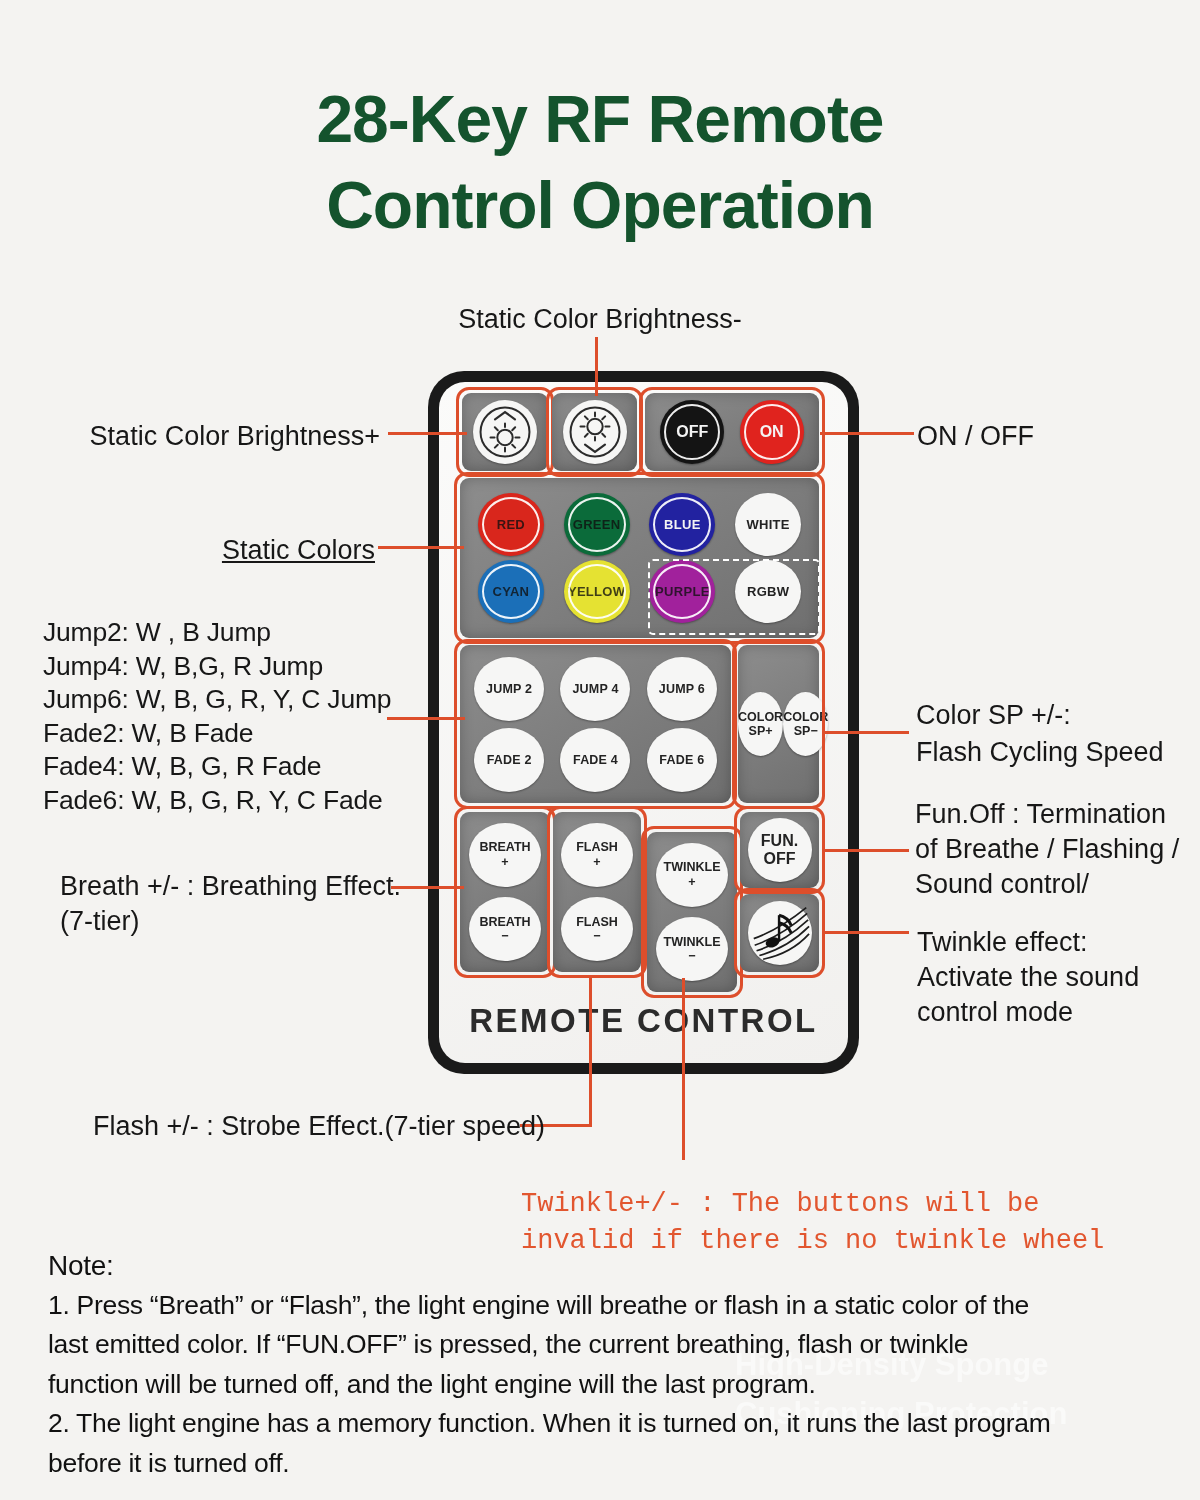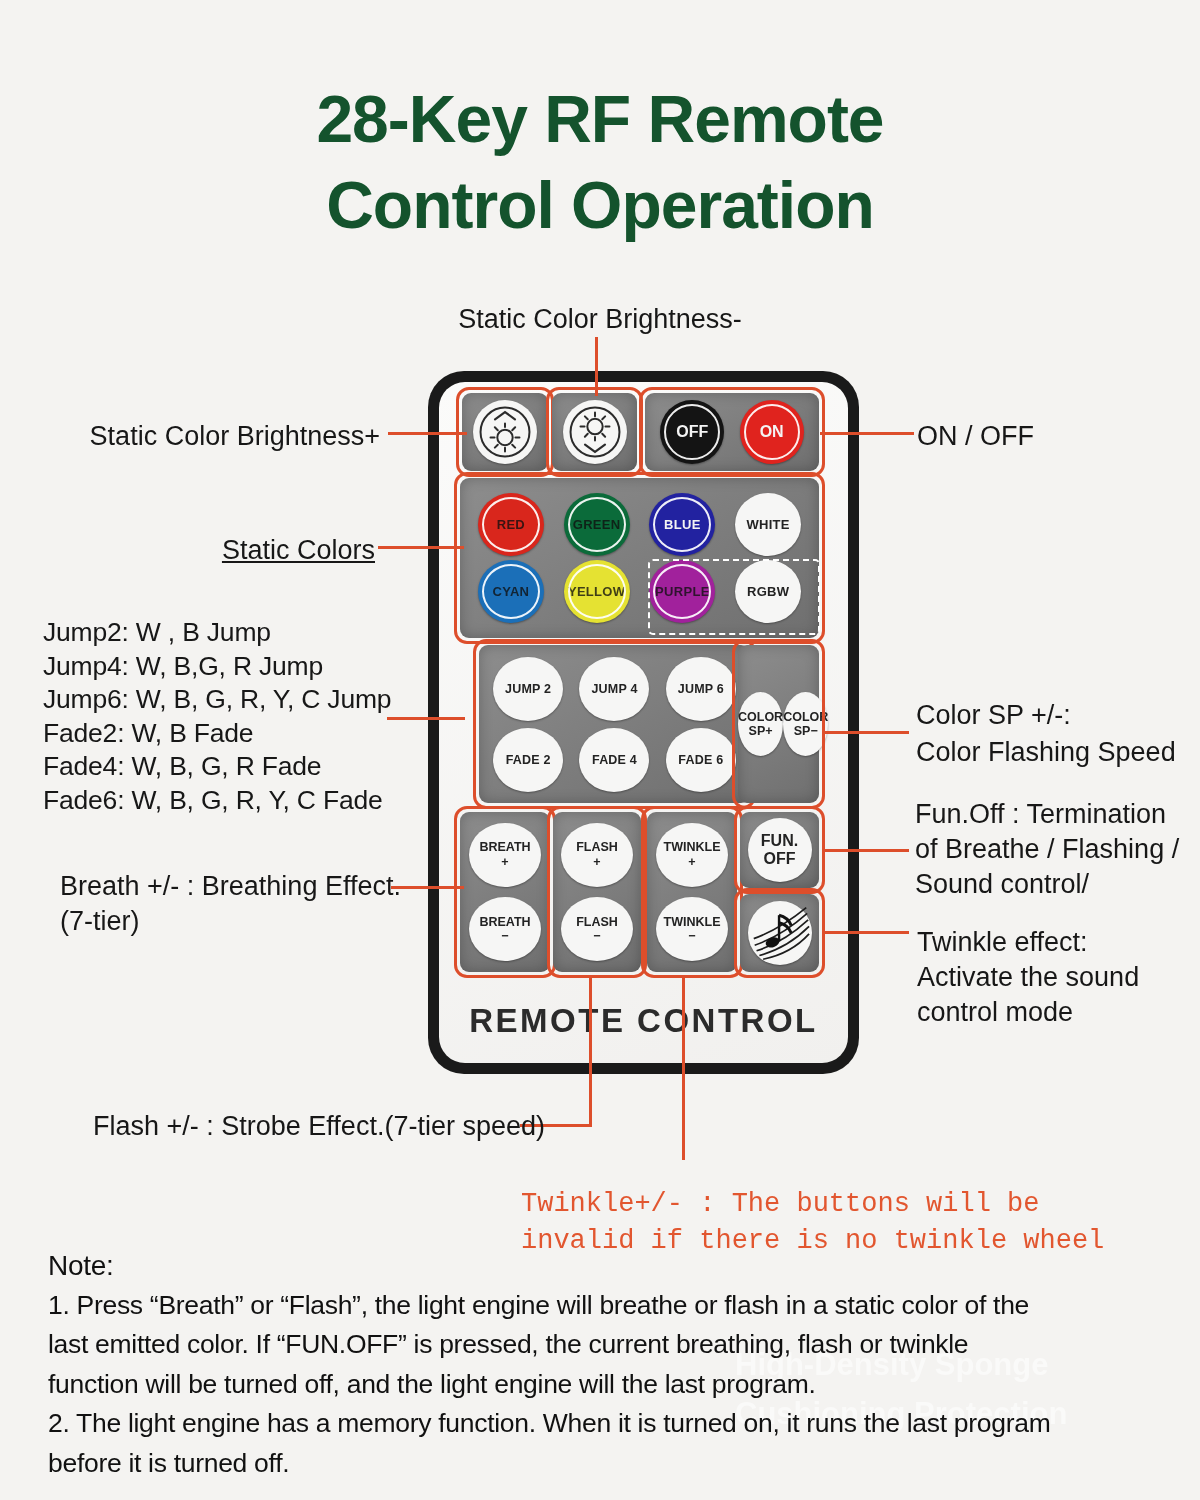--- a/index.html
+++ b/index.html
@@ -38,25 +38,25 @@
   }
   .panel::after{
     content:'';position:absolute;inset:-6px;
     border:3px solid var(--line);border-radius:13px;
     pointer-events:none;
   }
   .p-bri-up   {left:462px;top:393px;width:86px;height:78px;display:flex;align-items:center;justify-content:center;}
   .p-bri-down {left:552px;top:393px;width:85px;height:78px;display:flex;align-items:center;justify-content:center;}
   .p-power    {left:645px;top:393px;width:174px;height:78px;display:flex;align-items:center;justify-content:space-evenly;}
   .p-colors   {left:460px;top:478px;width:359px;height:160px;display:grid;grid-template-columns:repeat(4,1fr);place-items:center;padding:13px 8px;box-sizing:border-box;}
-  .p-jumpfade {left:460px;top:645px;width:271px;height:158px;display:grid;grid-template-columns:repeat(3,1fr);place-items:center;padding:8px 6px;box-sizing:border-box;margin-left:19px;}
+  .p-jumpfade {left:460px;top:645px;width:271px;height:158px;display:grid;grid-template-columns:repeat(3,1fr);place-items:center;padding:8px 6px;box-sizing:border-box;}
   .p-colorsp  {left:738px;top:645px;width:81px;height:158px;display:flex;align-items:center;justify-content:space-evenly;}
   .p-breath   {left:460px;top:812px;width:90px;height:160px;display:flex;flex-direction:column;align-items:center;justify-content:space-evenly;}
   .p-flash    {left:553px;top:812px;width:88px;height:160px;display:flex;flex-direction:column;align-items:center;justify-content:space-evenly;}
-  .p-twinkle  {left:647px;top:812px;width:90px;height:160px;display:flex;flex-direction:column;align-items:center;justify-content:space-evenly;}
+  .p-twinkle  {left:647px;top:832px;width:90px;height:160px;display:flex;flex-direction:column;align-items:center;justify-content:space-evenly;}
   .p-funoff   {left:740px;top:812px;width:79px;height:76px;display:flex;align-items:center;justify-content:center;}
   .p-music    {left:740px;top:894px;width:79px;height:78px;display:flex;align-items:center;justify-content:center;}
 
   .rbtn{
     position:relative;border-radius:50%;
     background:#f6f6f5;color:#232323;
     display:flex;flex-direction:column;align-items:center;justify-content:center;
     text-align:center;font-weight:bold;
     box-shadow:0 1px 2px rgba(0,0,0,.35);
     cursor:pointer;
@@ -307,21 +307,21 @@
     <div>Jump2: W , B Jump</div>
     <div>Jump4: W, B,G, R Jump</div>
     <div>Jump6: W,  B, G, R, Y, C Jump</div>
     <div>Fade2: W,  B Fade</div>
     <div>Fade4: W, B, G, R Fade</div>
     <div>Fade6: W, B, G, R, Y, C Fade</div>
   </div>
 
   <div class="co co-colorsp">
     <div>Color SP +/-:</div>
-    <div>Color Flashing Speed</div>
+    <div>Flash Cycling Speed</div>
   </div>
 
   <div class="co co-breath">
     <div>Breath +/- : Breathing Effect.</div>
     <div>(7-tier)</div>
   </div>
 
   <div class="co co-funoff">
     <div>Fun.Off : Termination</div>
     <div>of Breathe / Flashing /</div>

